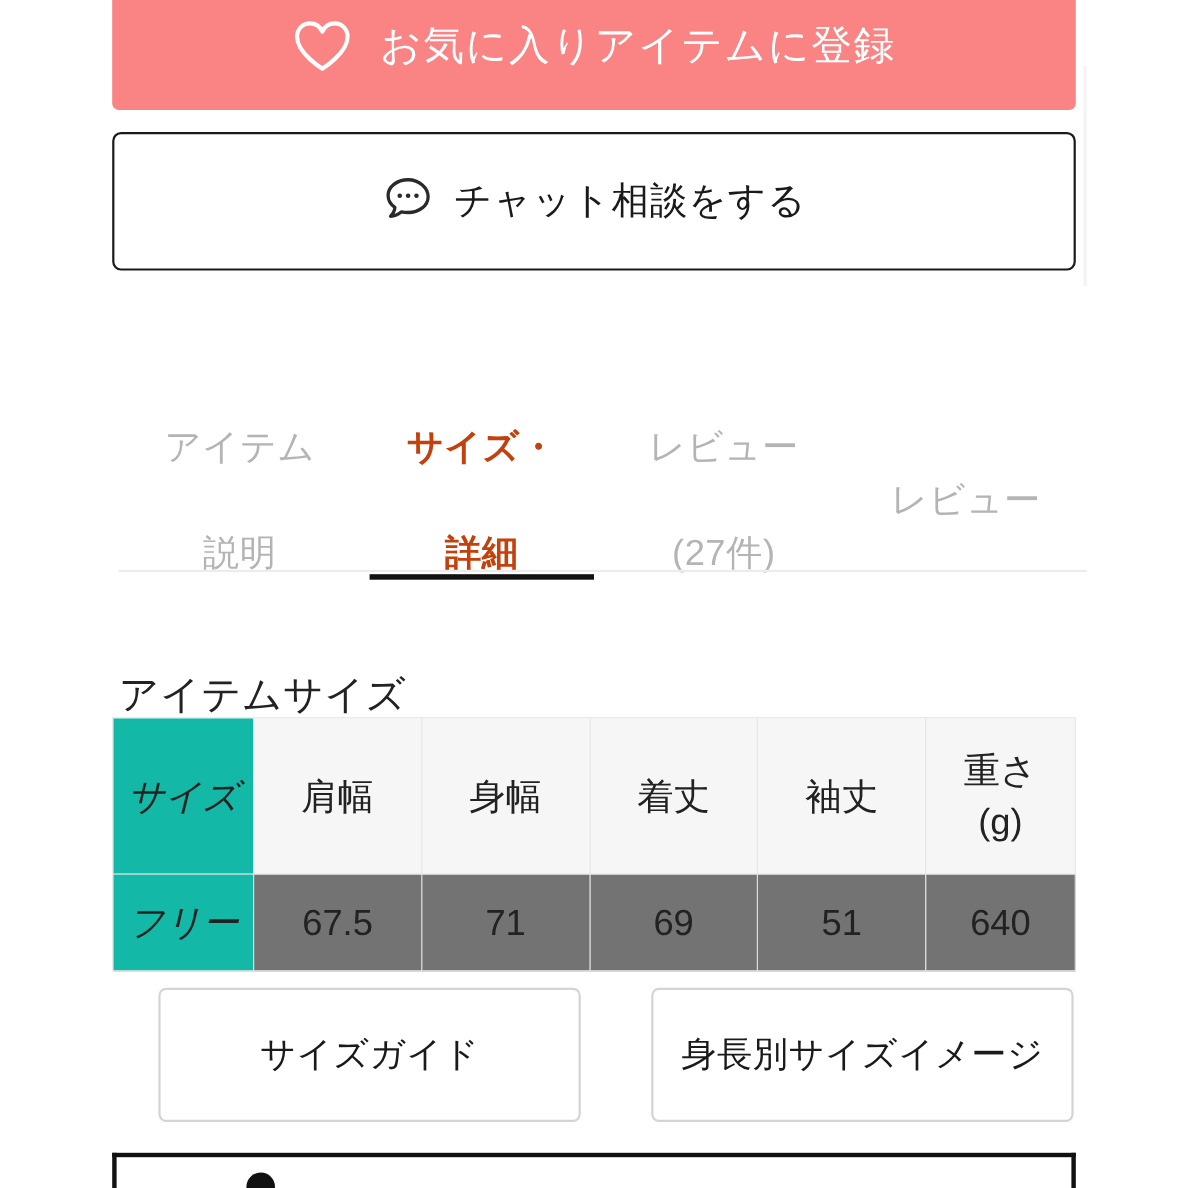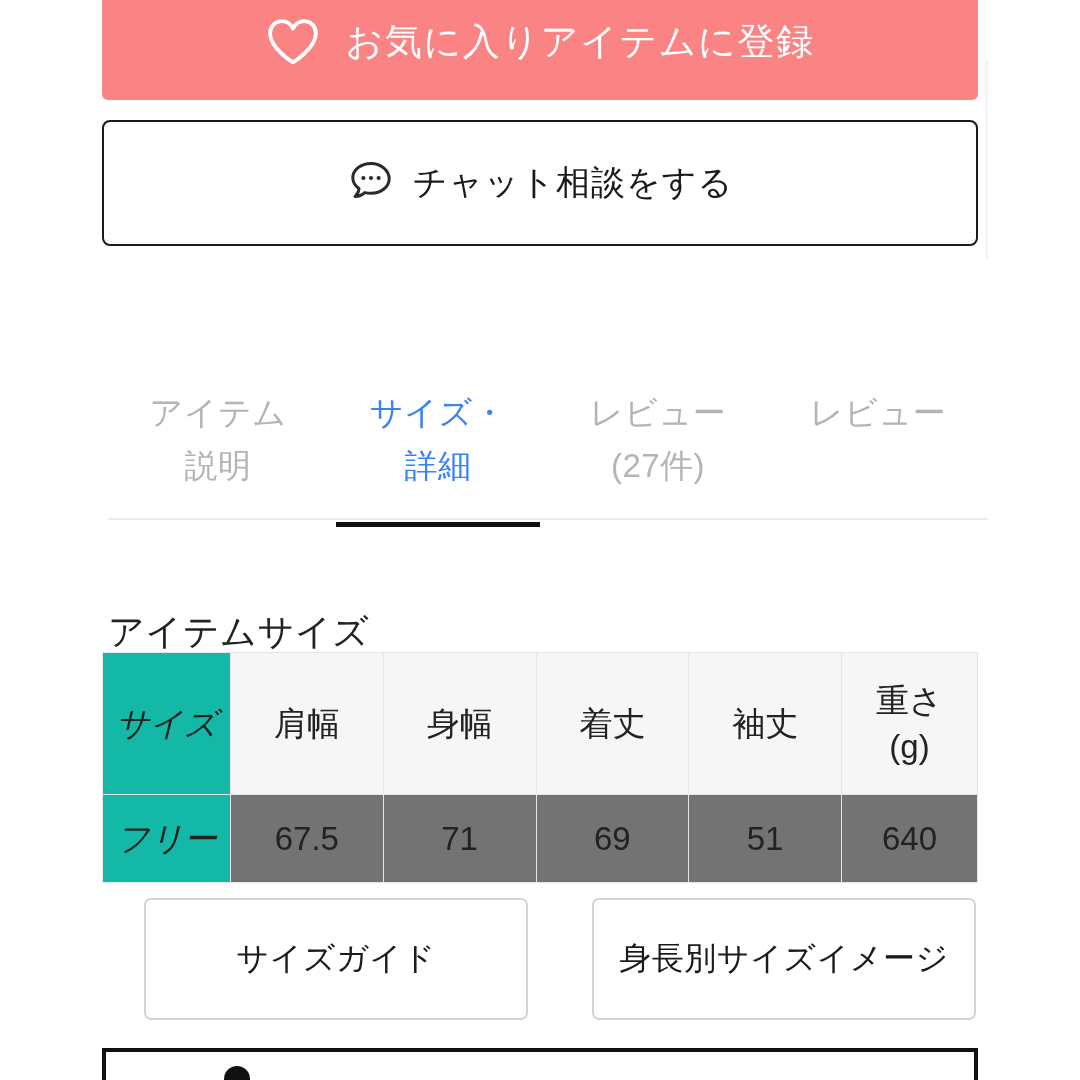--- a/index.html
+++ b/index.html
@@ -78,35 +78,36 @@
     top: 372px;
     width: 880px;
     height: 150px;
     display: flex;
   }
   .tab {
     flex: 1 1 0;
     display: flex;
     flex-direction: column;
     align-items: center;
-    justify-content: flex-start;
+    justify-content: center;
     padding-top: 14px;
     cursor: pointer;
     position: relative;
+    gap: 44px;
   }
   .tab .tline {
     font-size: 33px;
     line-height: 1.62;
     color: #b4b4b4;
     white-space: nowrap;
     letter-spacing: 0.5px;
   }
   .tab.active .tline {
-    color: #3b82f6;
-    font-weight: normal;
+    color: #c2410c;
+    font-weight: bold;
   }
   .tab.active::after {
     content: "";
     position: absolute;
     left: 8px;
     right: 8px;
     bottom: -5px;
     height: 5px;
     background: #111111;
   }

